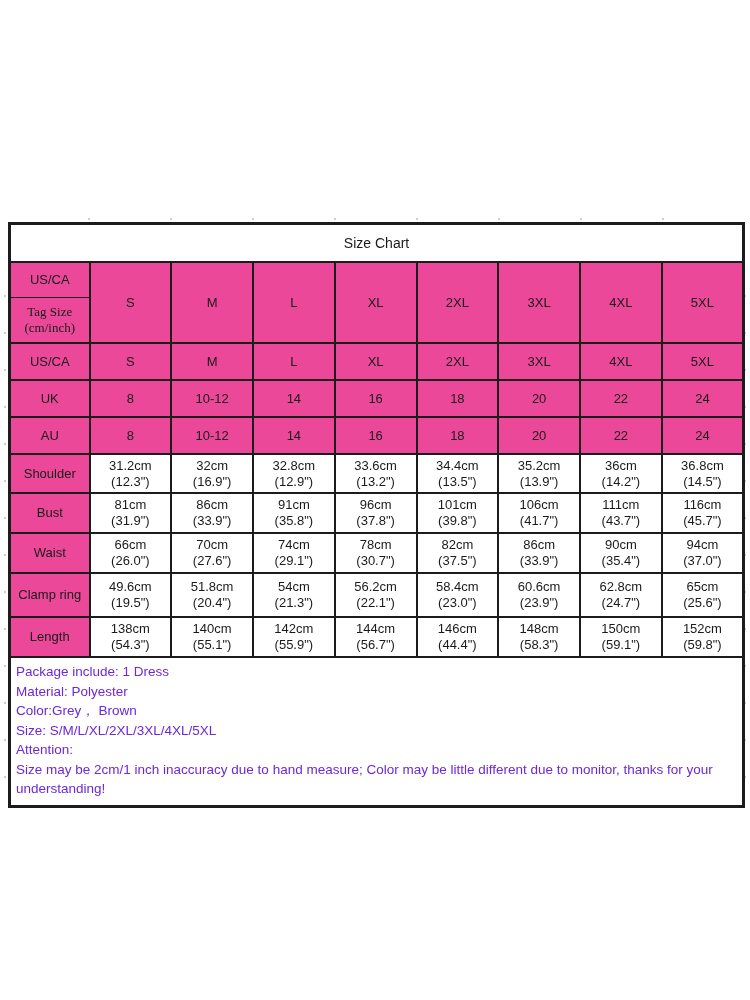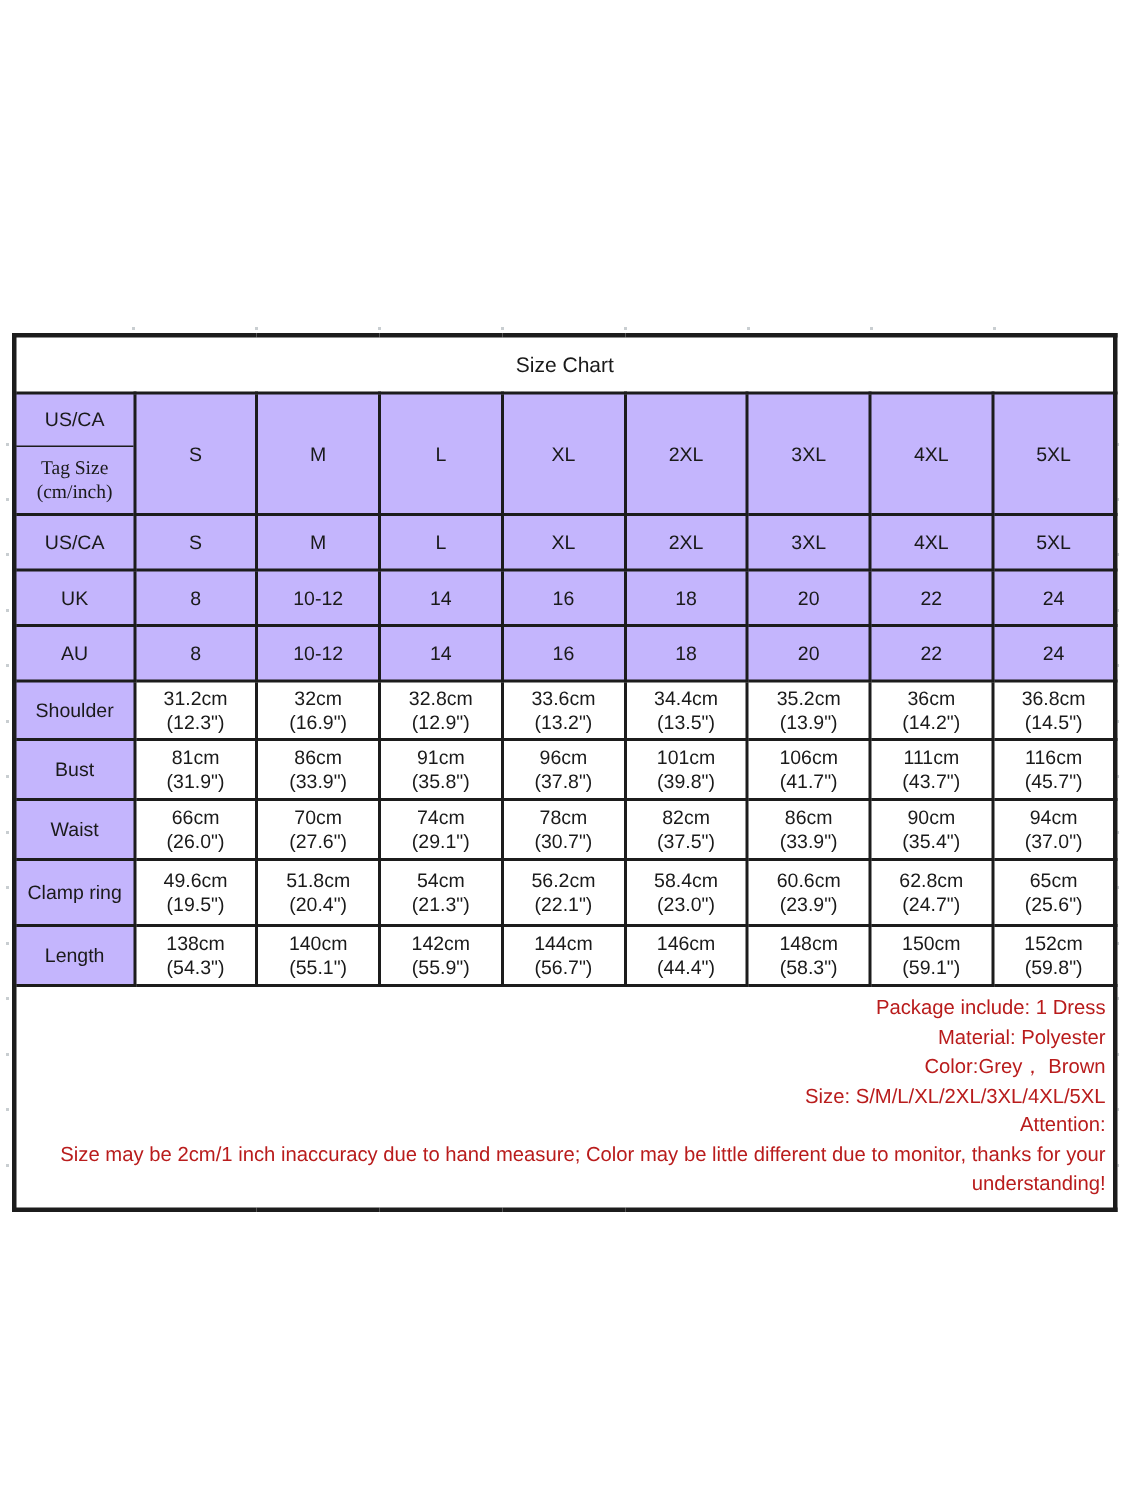--- a/index.html
+++ b/index.html
@@ -40,42 +40,41 @@
   }
   col.c-label { width: 80px; }
   col.c-data  { width: 81.75px; }
 
   tr.r-title td {
     height: 34px;
     background: #ffffff;
     font-size: 14px;
     line-height: 18px;
   }
-  td.sage { background: #c4b5fd; }
+  td.sage { background: #ec4899; }
   tr.r-h1 td.corner-top { height: 32px; border-bottom-width: 1px; }
   tr.r-h2 td.corner-bottom { height: 42px; border-top-width: 1px; font-family: Liberation Serif, serif; }
   tr.r-size td { height: 33px; }
   tr.r-m1 td { height: 35px; }
   tr.r-m2 td { height: 36px; }
   tr.r-m3 td { height: 36px; }
   tr.r-m4 td { height: 40px; }
   tr.r-m5 td { height: 36px; }
 
   tr.r-notes td {
     background: #ffffff;
     text-align: left;
     vertical-align: top;
     padding: 4px 5px 6px 5px;
     white-space: normal;
   }
   .note-line {
     font-size: 13.5px;
     line-height: 19.5px;
-    color: #b91c1c;
-    text-align: right;
+    color: #6d28d9;
   }
 
   
   .ticks { position: absolute; pointer-events: none; }
   .ticks-top {
     left: 8px; top: 218px; width: 734px; height: 2px;
     background: repeating-linear-gradient(90deg, transparent 0 80px, #c9ced1 80px 82px);
   }
   .ticks-bottom {
     left: 8px; top: 778px; width: 734px; height: 2px;

